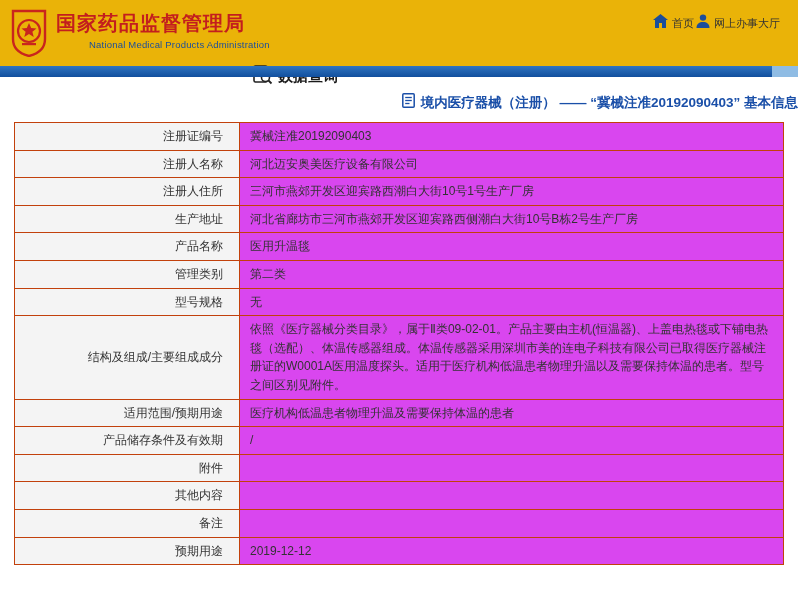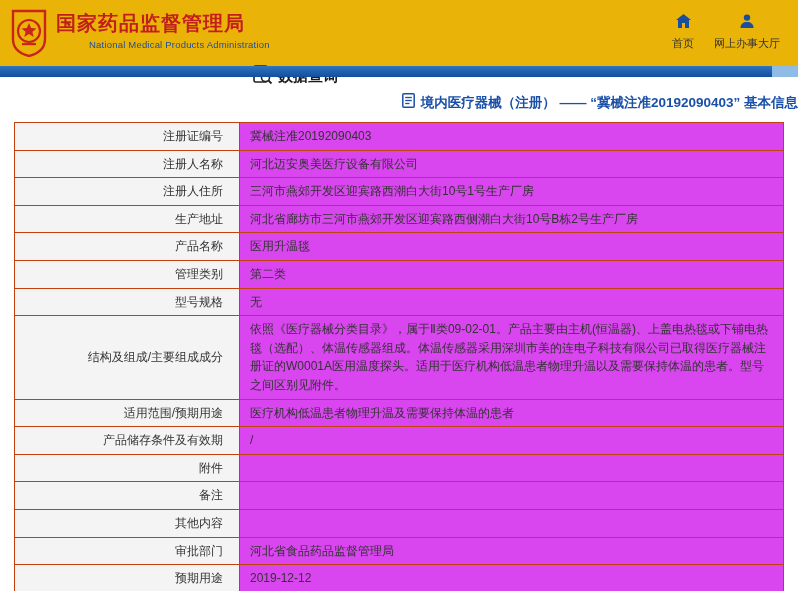--- a/index.html
+++ b/index.html
@@ -30,21 +30,21 @@
   }
   .data-query {
     position: absolute; left: 252px; top: 20px;
     display: flex; align-items: center; gap: 5px;
     cursor: pointer;
     margin-top: 44px;
   }
   .data-query-label { font-size: 15px; font-weight: bold; color: #1a1a1a; }
   .header-nav-item {
     position: absolute; top: 14px;
-    display: flex; flex-direction: column; align-items: center; gap: 4px;
+    display: flex; align-items: center; gap: 4px;
     cursor: pointer;
   }
   .nav-home { right: 104px; }
   .nav-hall { right: 18px; }
   .header-nav-label { font-size: 11px; color: #333; white-space: nowrap; }
 
   
   .blue-band {
     position: relative;
     height: 11px;
@@ -199,29 +199,25 @@
       </tr>
       <tr>
         <td class="label-cell">产品储存条件及有效期</td>
         <td class="value-cell">/</td>
       </tr>
       <tr>
         <td class="label-cell">附件</td>
         <td class="value-cell"></td>
       </tr>
       <tr>
+        <td class="label-cell">其他内容</td>
+        <td class="value-cell"></td>
+      </tr>
+      <tr>
         <td class="label-cell">备注</td>
         <td class="value-cell"></td>
       </tr>
       <tr>
-        <td class="label-cell">其他内容</td>
-        <td class="value-cell"></td>
-      </tr>
-      <tr>
-        <td class="label-cell">审批部门</td>
-        <td class="value-cell">河北省食品药品监督管理局</td>
-      </tr>
-      <tr>
         <td class="label-cell">预期用途</td>
         <td class="value-cell">2019-12-12</td>
       </tr>
     </tbody>
 </table>
 
 </body></html>

